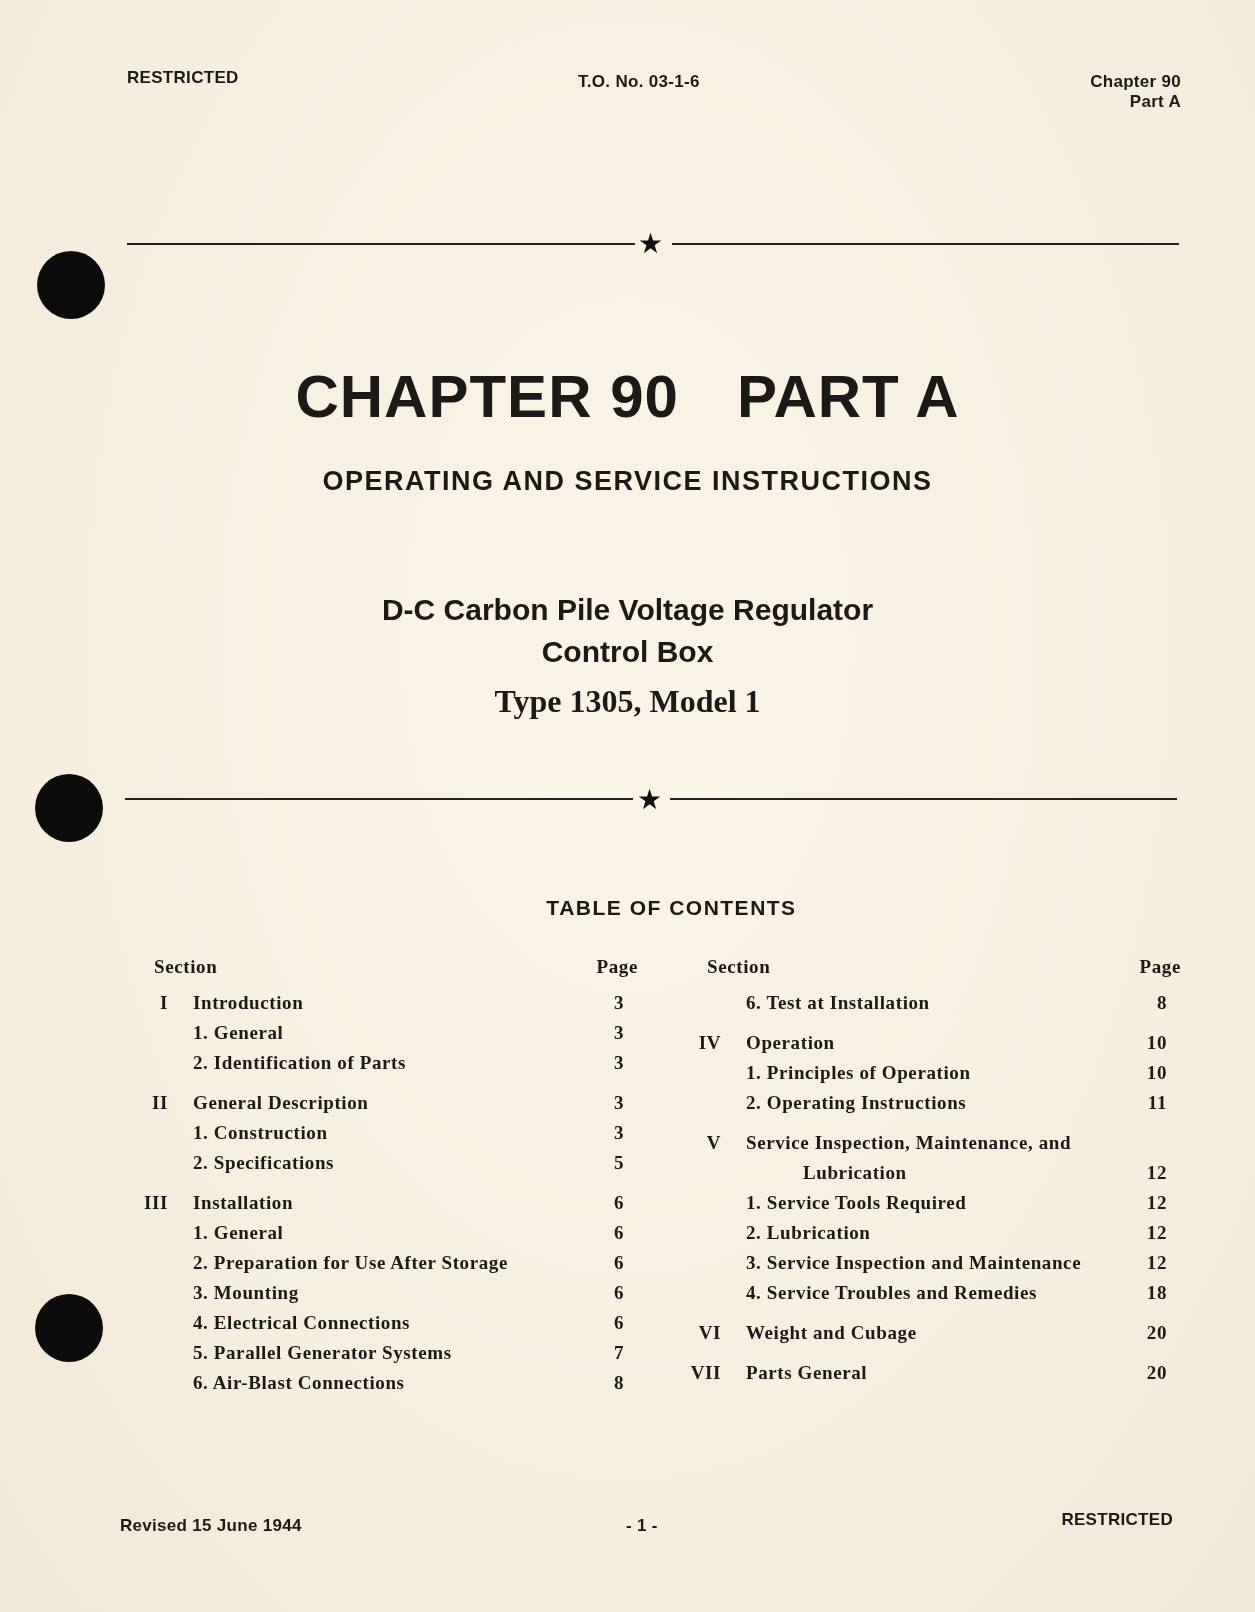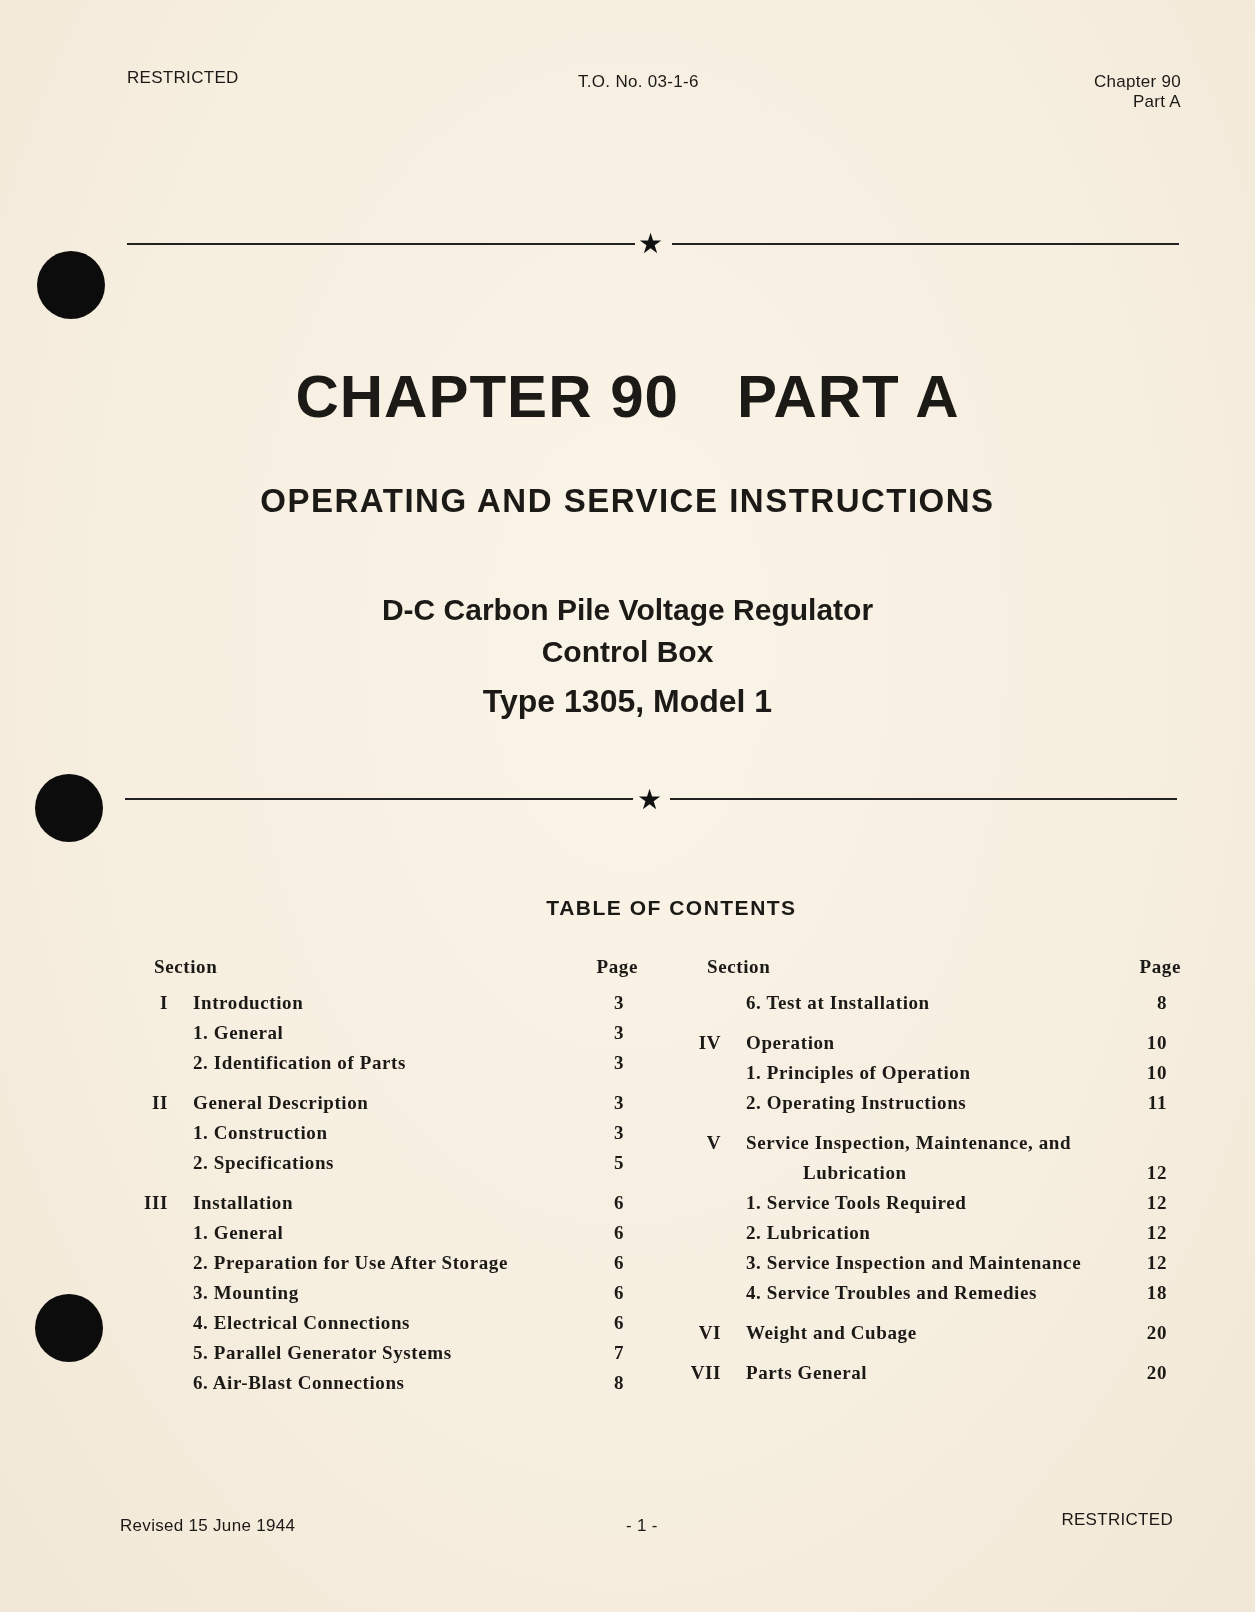--- a/index.html
+++ b/index.html
@@ -7,37 +7,37 @@
       width: 1255px; height: 1612px;
       background: #f7f0e2;
       position: relative; overflow: hidden;
       color: #1c1a17;
       font-family: "Liberation Serif", serif;
     }
     .page {
       position: absolute; inset: 0;
       background: radial-gradient(ellipse at 50% 40%, #faf4e8 0%, #f6eedf 60%, #f1e7d6 100%);
     }
-    .sans { font-family: "Liberation Sans", sans-serif; font-weight: normal; }
+    .sans { font-family: "Liberation Sans", sans-serif; font-weight: bold; }
     .hdr { position: absolute; font-size: 17px; letter-spacing: 0.3px; }
     .hole {
       position: absolute; width: 68px; height: 68px; border-radius: 50%;
       background: #0c0c0c;
     }
     .rule { position: absolute; height: 2px; background: #222; }
     .star { position: absolute; font-size: 28px; line-height: 28px; color: #111; }
     .title-main {
       position: absolute; left: 0; right: 0; top: 362px; text-align: center;
       font-size: 60px; font-weight: 900; letter-spacing: 1px;
       font-family: "Liberation Sans", sans-serif;
     }
     .title-main .gap { display: inline-block; width: 58px; }
     .subtitle {
       position: absolute; left: 0; right: 0; top: 466px; text-align: center;
-      font-size: 33px; font-family: "Liberation Sans", sans-serif; font-weight: bold; letter-spacing: 1.5px; margin-top: 16px;
+      font-size: 27px; font-family: "Liberation Sans", sans-serif; font-weight: bold; letter-spacing: 1.5px;
     }
     .prod {
       position: absolute; left: 0; right: 0; text-align: center;
       font-size: 30px; font-family: "Liberation Sans", sans-serif; font-weight: bold; margin-top: 45px;
     }
     .toc-title {
       position: absolute; left: 8px; right: 0; top: 896px; text-align: center; padding-left: 80px;
       font-size: 21px; font-family: "Liberation Sans", sans-serif; font-weight: bold; letter-spacing: 1.5px;
     }
     .toc-col { position: absolute; top: 956px; font-size: 19px; font-weight: bold; letter-spacing: 0.6px; }
@@ -75,21 +75,21 @@
   <div class="rule" style="left:127px; width:508px; top:243px;"></div>
   <div class="star" style="left:638px; top:230px;">★</div>
   <div class="rule" style="left:672px; width:507px; top:243px;"></div>
 
   <div class="title-main">
     <span>CHAPTER 90</span><span class="gap"></span><span>PART A</span>
   </div>
   <div class="subtitle">OPERATING AND SERVICE INSTRUCTIONS</div>
   <div class="prod" style="top:548px;">D-C Carbon Pile Voltage Regulator</div>
   <div class="prod" style="top:590px;">Control Box</div>
-  <div class="prod" style="top:638px; font-size:32px;">Type 1305, Model 1</div>
+  <div class="prod" style="top:638px; font-size:32px;font-family:Liberation Serif, serif;">Type 1305, Model 1</div>
 
   <div class="rule" style="left:125px; width:508px; top:798px;"></div>
   <div class="star" style="left:637px; top:786px;">★</div>
   <div class="rule" style="left:670px; width:507px; top:798px;"></div>
 
   <div class="toc-title">TABLE OF CONTENTS</div>
 
   <div class="toc-col left">
     <div class="toc-head">
       <span class="sec">Section</span>

